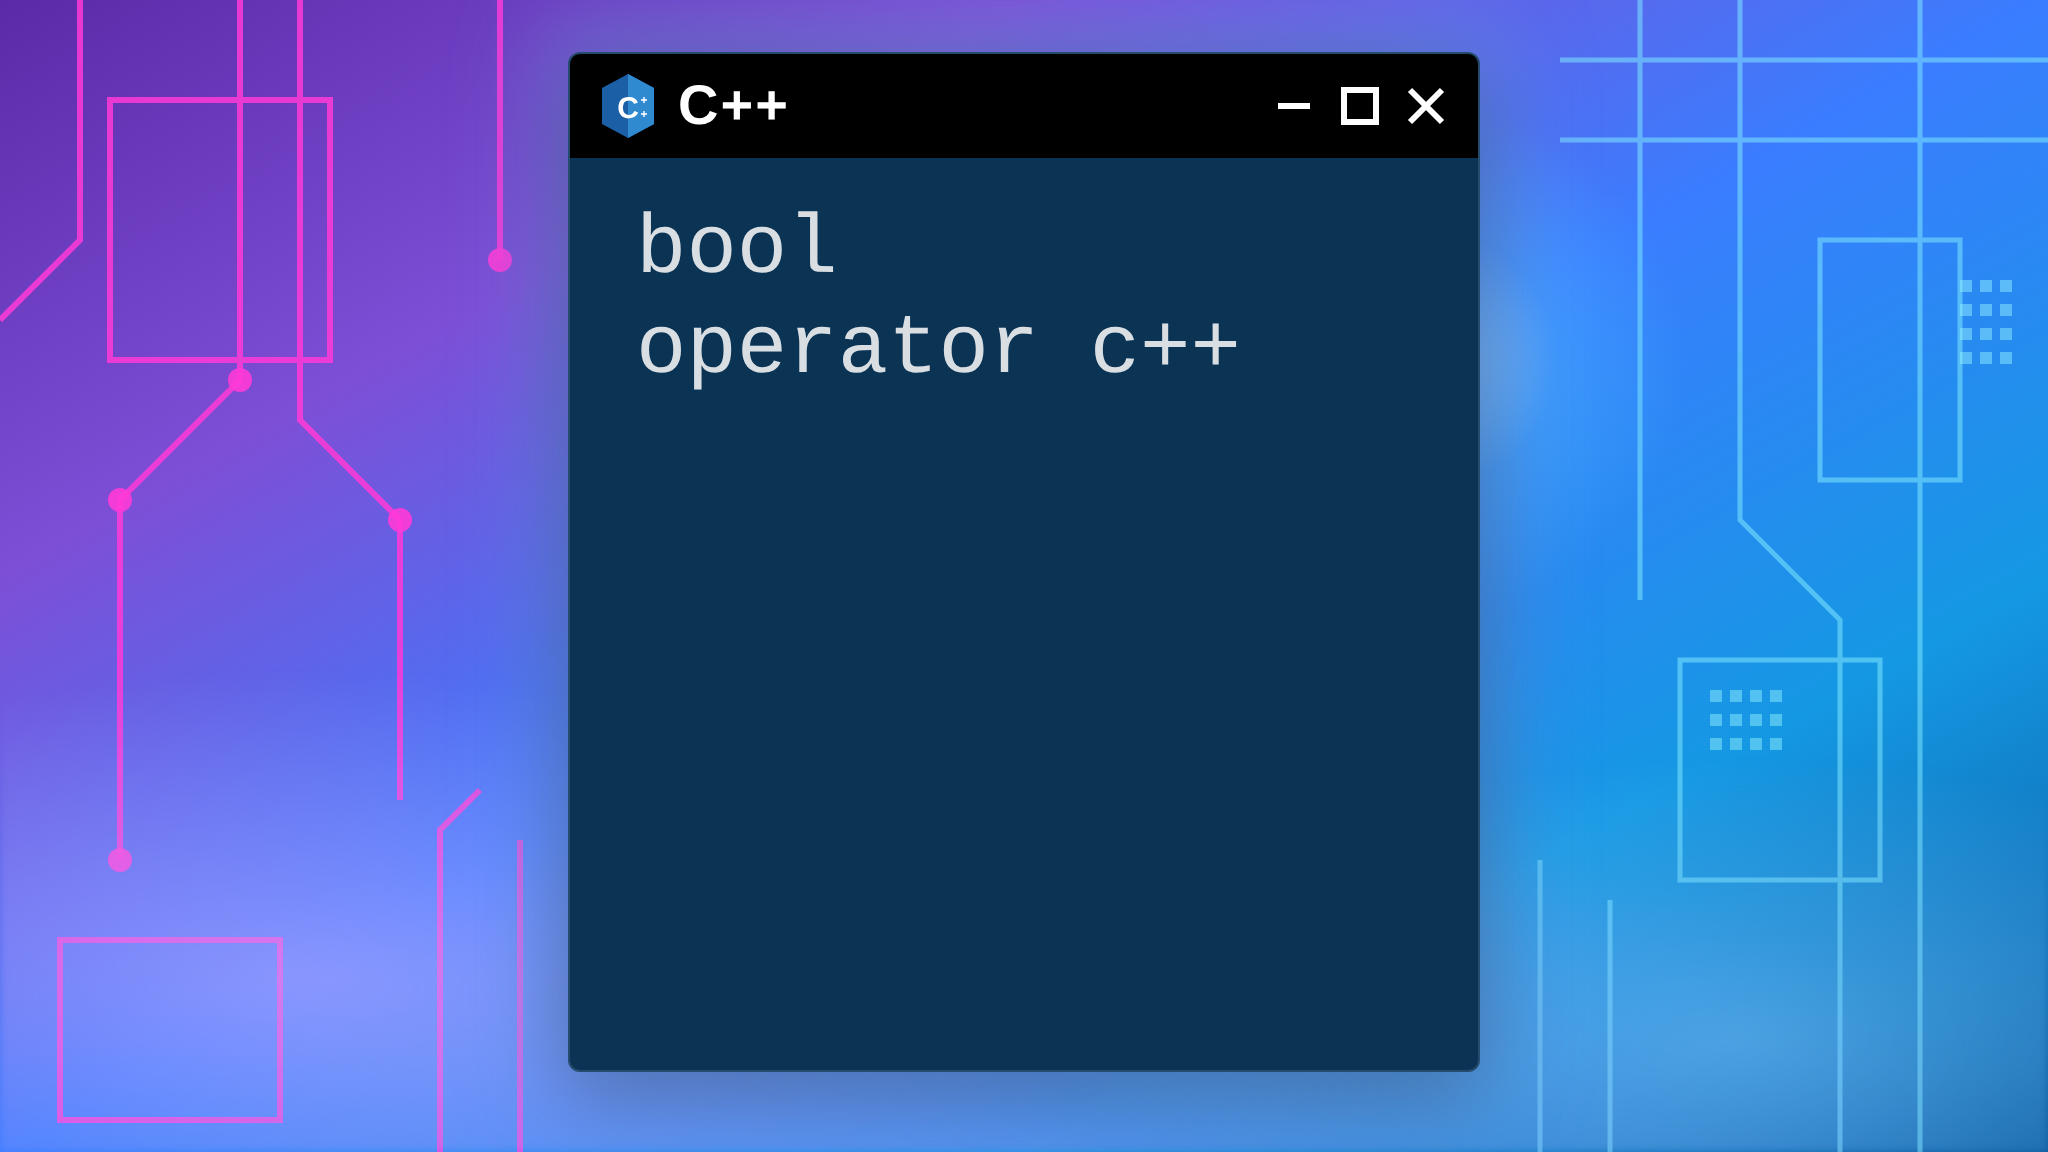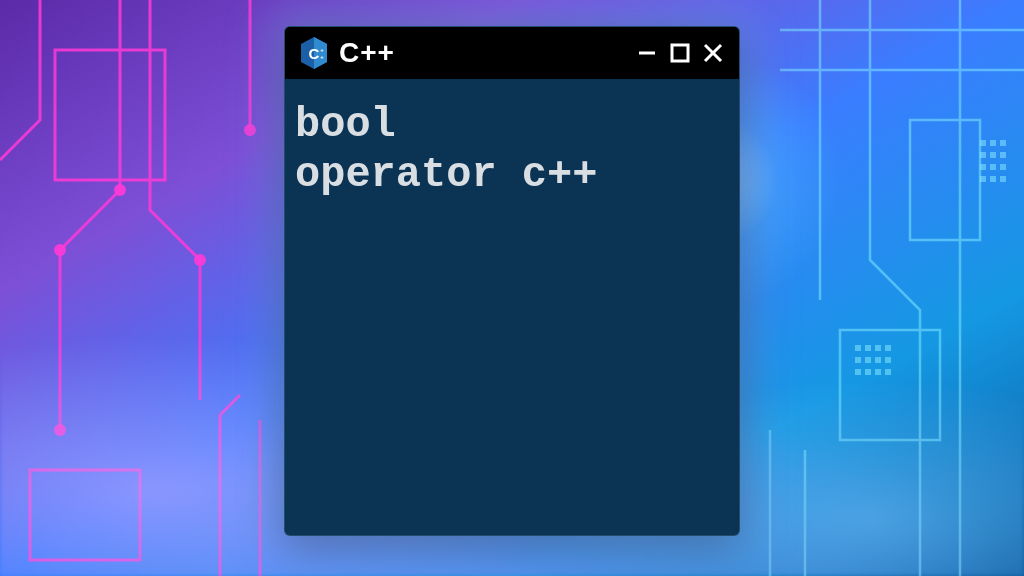--- a/index.html
+++ b/index.html
@@ -88,28 +88,28 @@
     }
     .ctrl {
       color: #ffffff;
       display: flex;
       align-items: center;
       justify-content: center;
       cursor: pointer;
     }
     .content {
       flex: 1;
-      padding: 22px 10px;
+      padding: 22px 33px;
       color: #d9dee3;
       font-family: "Consolas", "Menlo", "Courier New", monospace;
       font-size: 42px;
       line-height: 1.18;
       white-space: pre-wrap;
       word-break: break-word;
-      font-weight: 700;
+      font-weight: 400;
     }
   </style>
 </head>
 <body>
 
 <div class="bg">
   <svg viewBox="0 0 1024 576" preserveAspectRatio="none">
     <defs>
       <linearGradient id="bgGrad" x1="0" y1="0" x2="1" y2="1">
         <stop offset="0%" stop-color="#5a2aa8"></stop>

